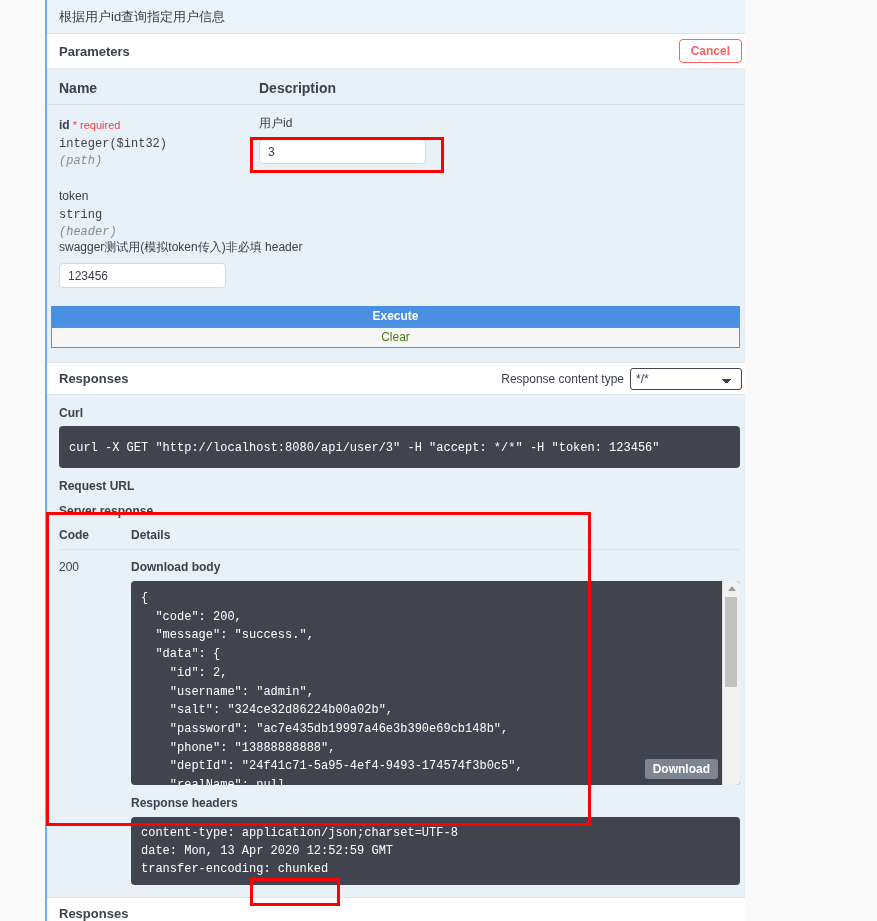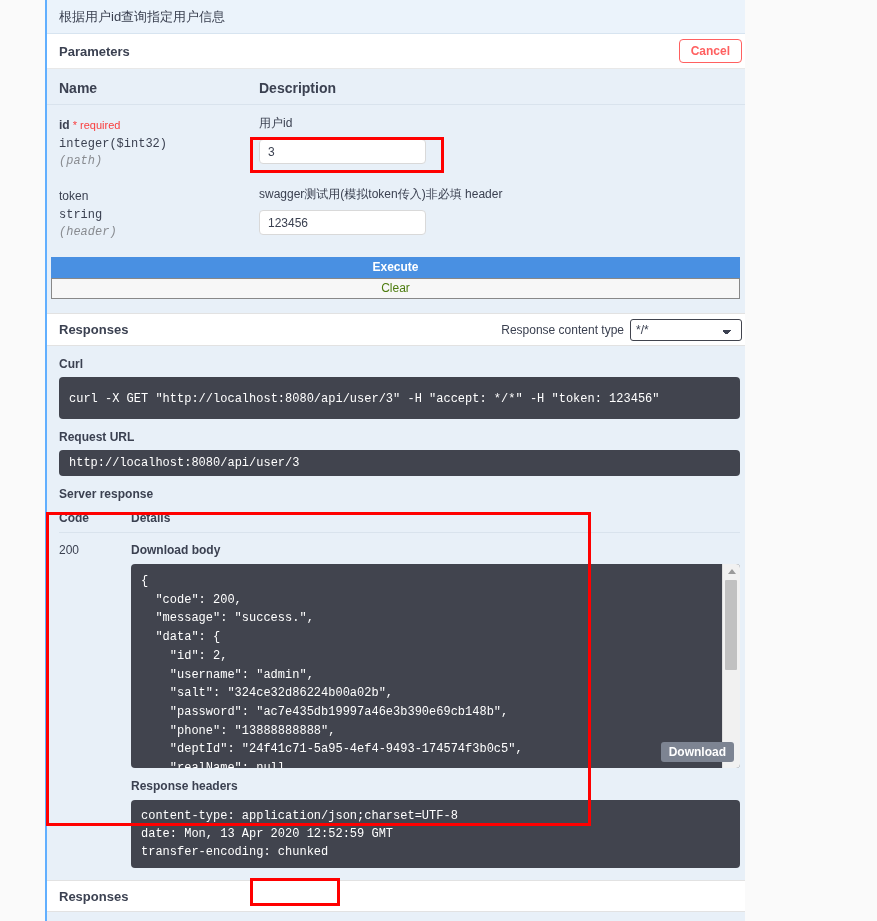--- a/index.html
+++ b/index.html
@@ -272,21 +272,21 @@
   .sb-thumb {
     position: absolute;
     top: 16px; left: 2px;
     width: 12px;
     height: 90px;
     background: #c1c1c1;
     border-radius: 1px;
   }
   .download-btn {
     position: absolute;
-    right: 6px;
+    right: 22px;
     bottom: 6px;
     background: #7d8492;
     color: #ffffff;
     font-size: 12px;
     font-weight: bold;
     padding: 3px 8px;
     border-radius: 3px;
     border: none;
     font-family: "Liberation Sans", sans-serif;
     cursor: pointer;
@@ -369,21 +369,21 @@
         </div>
         <div class="p-type">integer($int32)</div>
         <div class="p-in">(path)</div>
       </div>
       <div class="param-col-desc">
         <div class="p-desc-text">用户id</div>
         <input class="p-input" type="text" value="3" style="">
       </div>
     </div>
 
-    <div class="param-row" style="padding-top:14px;">
+    <div class="param-row" style="padding-top:14px;flex-direction:column;">
       <div class="param-col-name">
         <div>
           <span class="p-name" style="font-weight:normal;">token</span>
         </div>
         <div class="p-type">string</div>
         <div class="p-in">(header)</div>
       </div>
       <div class="param-col-desc">
         <div class="p-desc-text">swagger测试用(模拟token传入)非必填 header</div>
         <input class="p-input p-input-wide" type="text" value="123456" style="">
@@ -404,21 +404,20 @@
         </select>
       </span>
     </div>
 
     <div class="sect">
 
       <div class="sect-h">Curl</div>
       <div class="code-block code-curl">curl -X GET "http://localhost:8080/api/user/3" -H "accept: */*" -H "token: 123456"</div>
 
       <div class="sect-h">Request URL</div>
-      <div class="code-block code-url">http://localhost:8080/api/user/3</div>
 
       <div class="srv-resp">Server response</div>
 
       <div class="cd-head">
         <div class="c1">Code</div>
         <div class="c2">Details</div>
       </div>
 
       <div class="cd-row">
         <div class="c1">200</div>

